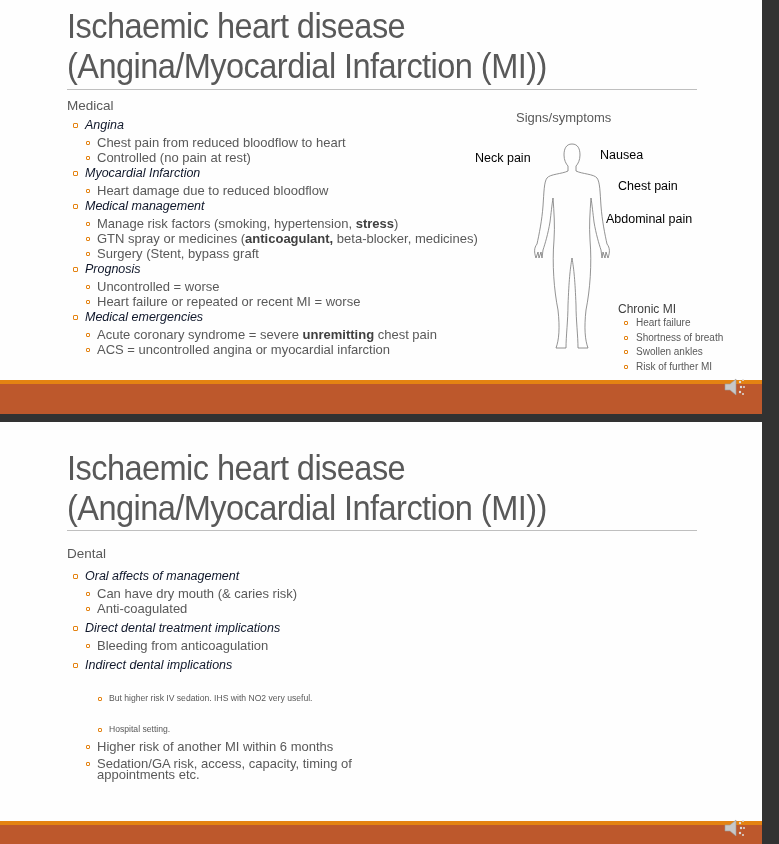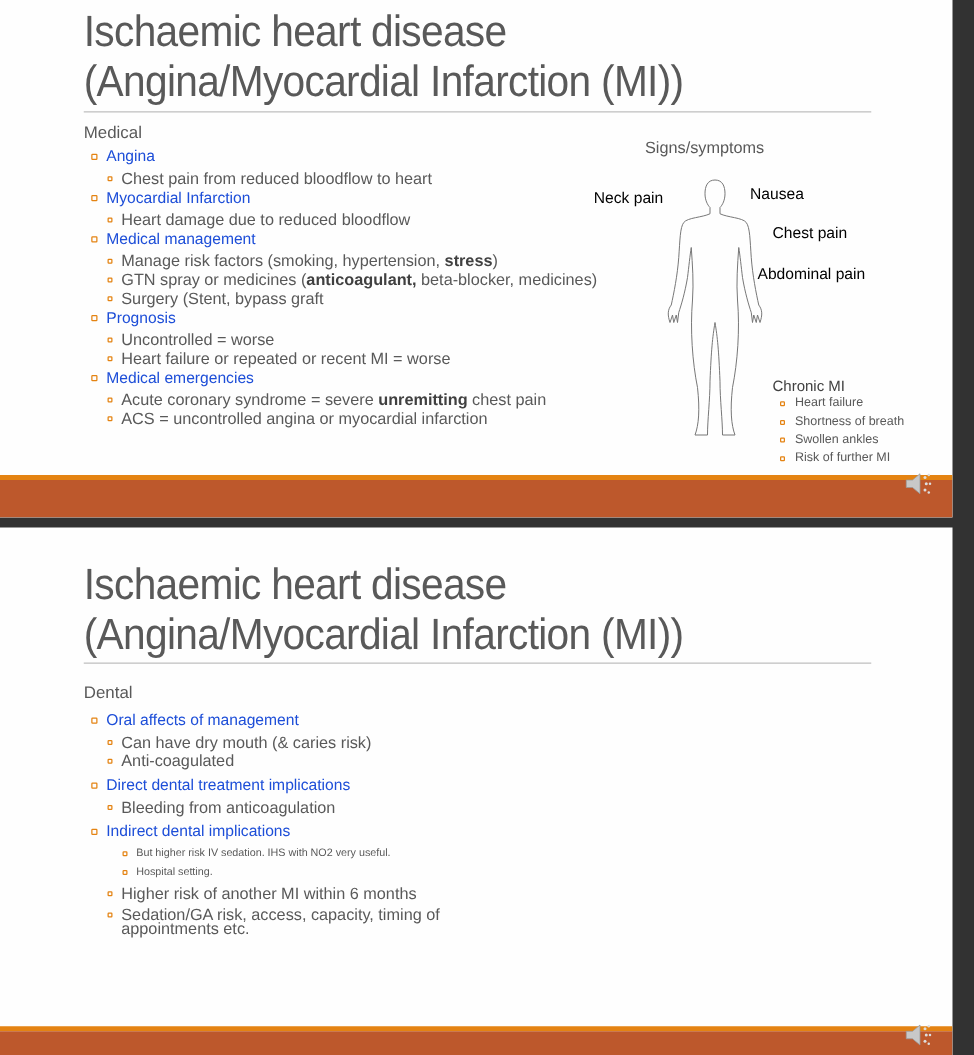--- a/index.html
+++ b/index.html
@@ -13,23 +13,23 @@
   .title {
     position:absolute; left:67px; top:6px; width:640px;
     font-family: "Liberation Sans", sans-serif; font-weight:normal;
     font-size:35px; line-height:40px; color:#595959; letter-spacing:-0.6px;
     transform: scaleX(0.93); transform-origin:left top;
   }
   .title div { white-space:nowrap; }
   .title-rule { position:absolute; left:67px; top:89px; width:630px; height:1px; background:#bfbfbf; }
   .section-head { position:absolute; left:67px; font-size:13.5px; color:#595959; }
   .lst { position:absolute; left:67px; list-style:none; margin:0; padding:0; }
-  .l1 { position:relative; padding-left:18px; font-size:12.5px; color:#1d4ed8; line-height:16px; margin-top:2px; }
+  .l1 { position:relative; padding-left:18px; font-size:12.5px; color:#0f172a; line-height:16px; margin-top:2px;font-style:italic; }
   .l2 { position:relative; padding-left:30px; font-size:13px; color:#595959; line-height:11px; margin-top:4px; }
-  .l3 { position:relative; padding-left:42px; font-size:8.6px; color:#595959; line-height:11px; margin-top:4px; }
+  .l3 { position:relative; padding-left:42px; font-size:8.6px; color:#595959; line-height:11px; margin-top:20px; }
   .bul { position:absolute; width:3px; height:3px; border:1px solid #e48312; border-radius:1px; }
   .l1 .bul { left:6px; top:6px; }
   .l2 .bul { left:19px; top:4px; width:2px; height:2px; }
   .l3 .bul { left:31px; top:4px; width:2px; height:2px; }
   b { color:#404040; }
   .footer-light { position:absolute; left:0; width:762px; height:4px; background:#e48312; }
   .footer-dark { position:absolute; left:0; width:762px; background:#bd582c; }
   .speaker { position:absolute; width:26px; height:22px; }
   .sym-title { position:absolute; left:516px; top:110px; font-size:13px; color:#595959; }
   .sym { position:absolute; font-size:12.5px; color:#000; white-space:nowrap; }
@@ -47,20 +47,21 @@
     <div>Ischaemic heart disease</div>
     <div>(Angina/Myocardial Infarction (MI))</div>
   </div>
   <div class="title-rule"></div>
 
   <div class="section-head" style="top:98px;">Medical</div>
 
   <ul class="lst" style="top:115px;">
     <li class="l1"><span class="bul"></span><span>Angina</span></li>
     <li class="l2"><span class="bul"></span><span>Chest pain from reduced bloodflow to heart</span></li>
+    <li class="l2"><span class="bul"></span><span>Controlled (no pain at rest)</span></li>
 
     <li class="l1"><span class="bul"></span><span>Myocardial Infarction</span></li>
     <li class="l2"><span class="bul"></span><span>Heart damage due to reduced bloodflow</span></li>
 
     <li class="l1"><span class="bul"></span><span>Medical management</span></li>
     <li class="l2"><span class="bul"></span><span>Manage risk factors (smoking, hypertension, </span><b>stress</b><span>)</span></li>
     <li class="l2"><span class="bul"></span><span>GTN spray or medicines (</span><b>anticoagulant,</b><span> beta-blocker, medicines)</span></li>
     <li class="l2"><span class="bul"></span><span>Surgery (Stent, bypass graft</span></li>
 
     <li class="l1"><span class="bul"></span><span>Prognosis</span></li>

